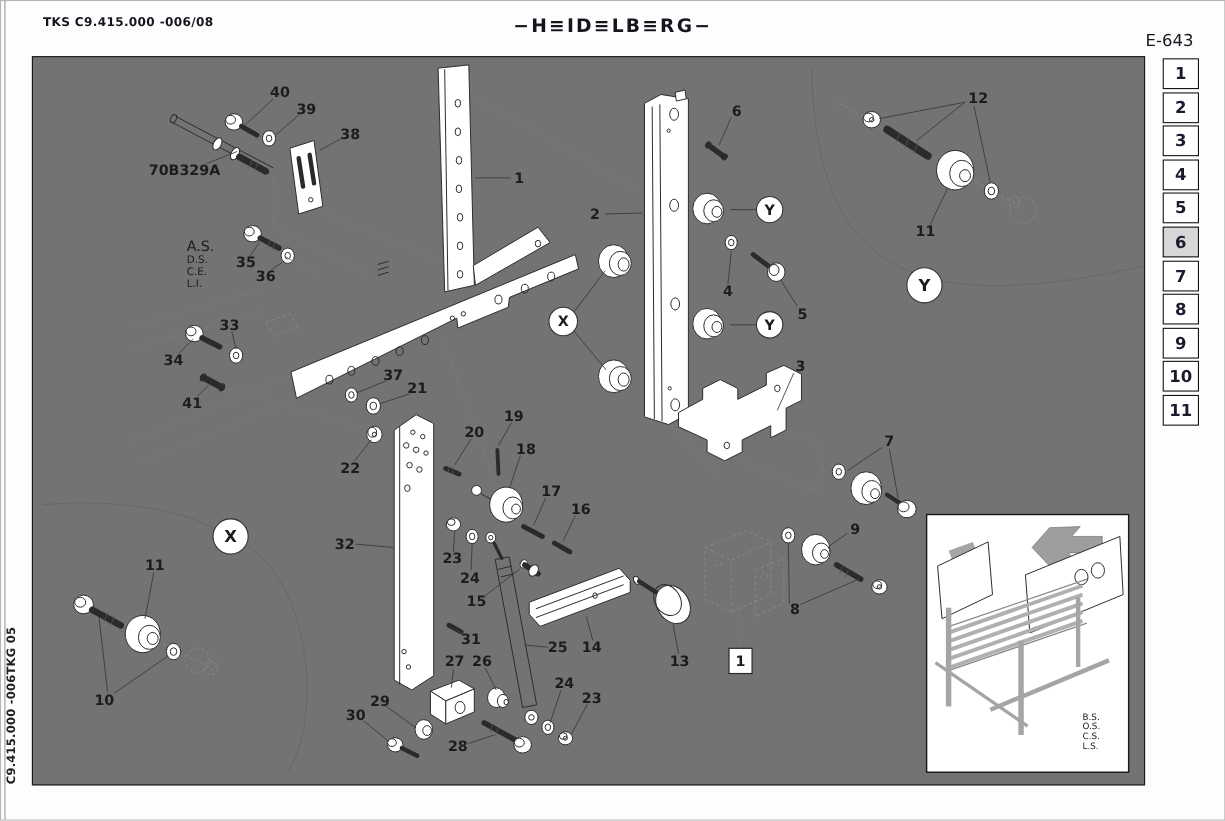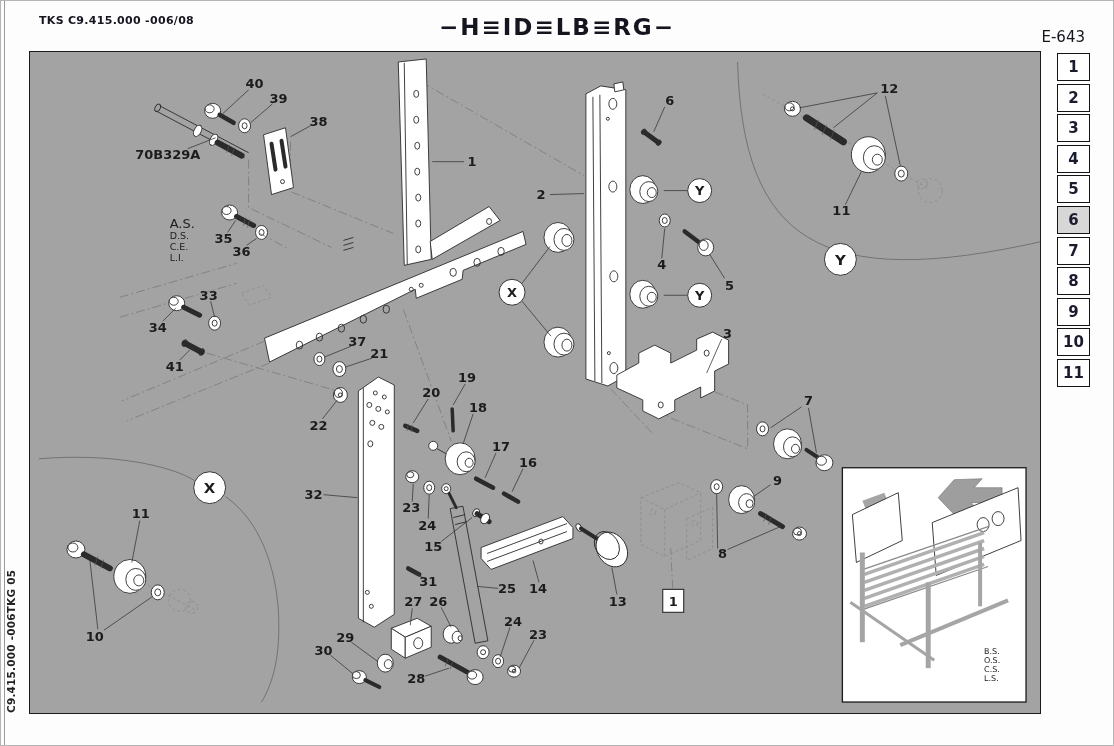--- a/index.html
+++ b/index.html
@@ -2,24 +2,24 @@
 <html><head>
 <meta charset="utf-8">
 <style>
   html,body{margin:0;padding:0;background:#e8e8e8;}
   .page{position:relative;width:1114px;height:746px;background:#fdfdfd;
         font-family:"DejaVu Sans",sans-serif;color:#15151f;overflow:hidden;
         border:1px solid #b5b5b5;box-sizing:border-box;}
   .page-edge{position:absolute;left:3px;top:0;width:1px;height:100%;background:#9a9a9a;}
   .doc-ref{position:absolute;left:38px;top:13px;font-size:11px;font-weight:600;letter-spacing:.3px;}
   .logo{position:absolute;left:0;top:13px;width:100%;text-align:center;
-        font-size:23px;font-weight:bold;letter-spacing:2px;}
+        font-size:17px;font-weight:bold;letter-spacing:2px;}
   .page-code{position:absolute;right:28px;top:27px;font-size:15px;font-weight:normal;}
   .drawing{position:absolute;left:28px;top:50px;width:1012px;height:663px;
-           border:1.6px solid #1a1a1a;box-sizing:border-box;background:#a3a3a3;}
+           border:1.6px solid #1a1a1a;box-sizing:border-box;background:#737373;}
   .drawing svg{display:block;width:100%;height:100%;}
   .sidebar{position:absolute;left:1056px;top:52px;}
   .sb-item{width:33px;height:28px;border:1.5px solid #141414;background:#fff;
            margin-bottom:2.6px;display:flex;align-items:center;justify-content:center;
            font-size:15px;font-weight:bold;color:#1b1b2f;box-sizing:border-box;}
   .sb-item.active{background:#d7d7d7;}
   .side-note{position:absolute;left:4px;top:712px;transform-origin:0 0;transform:rotate(-90deg);
              font-size:10.5px;font-weight:bold;letter-spacing:.2px;white-space:nowrap;color:#222;}
   
   .p{fill:#fff;stroke:#2b2b2b;stroke-width:.9;}

